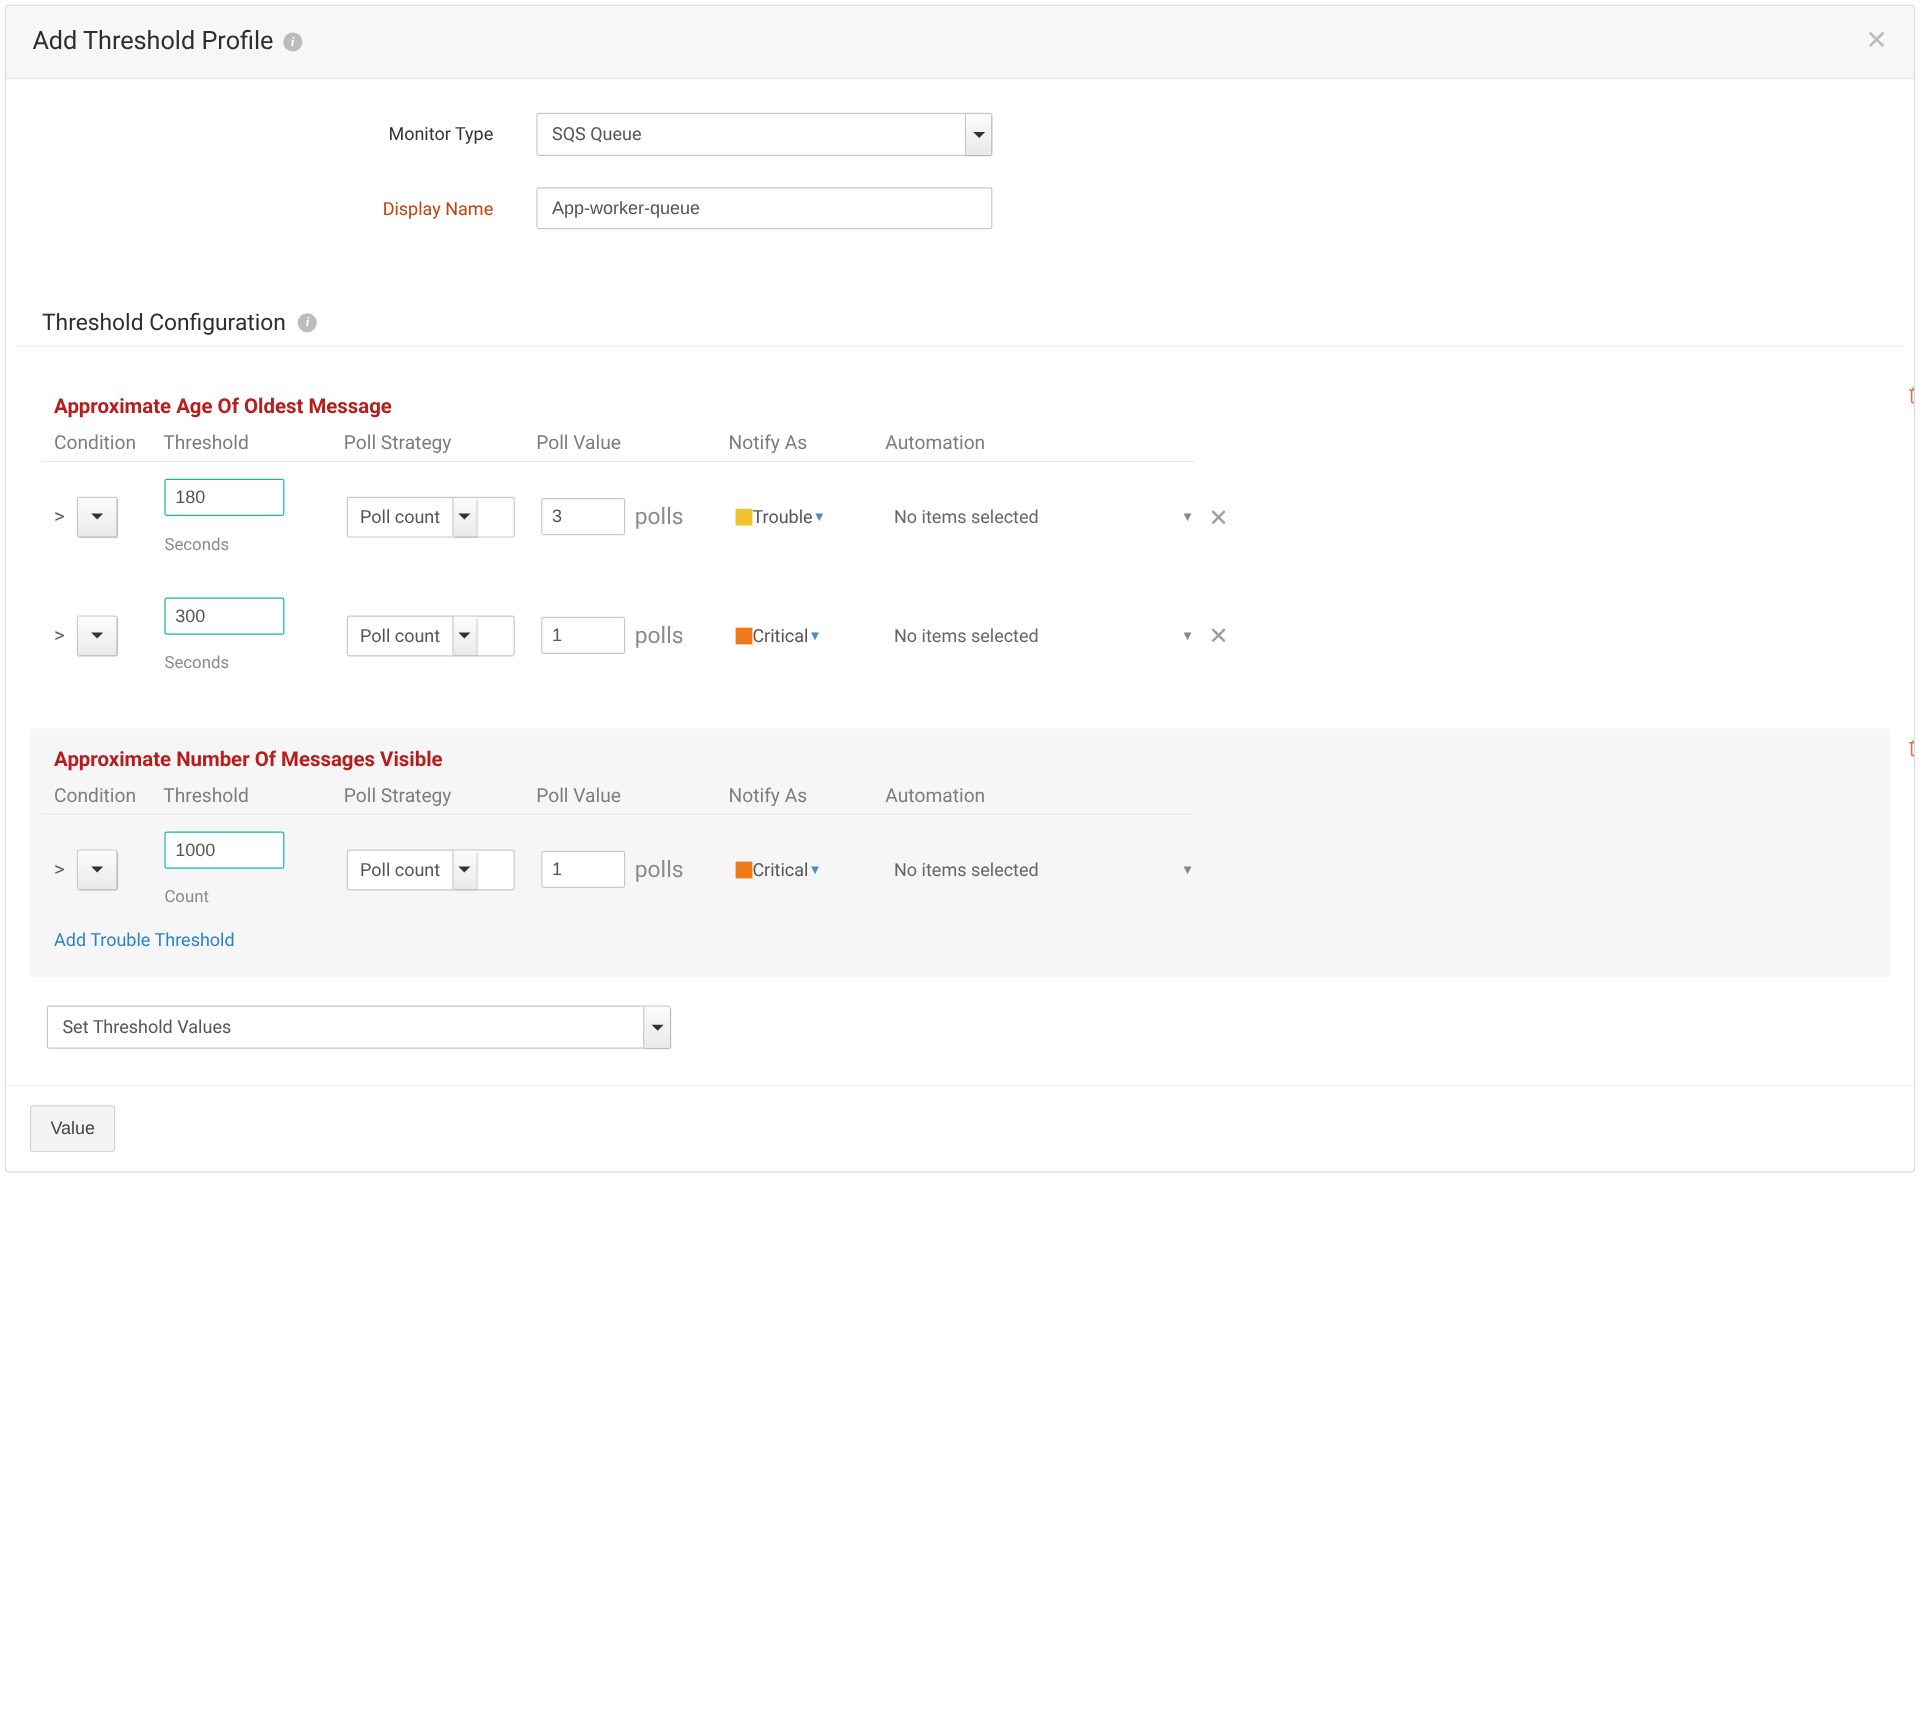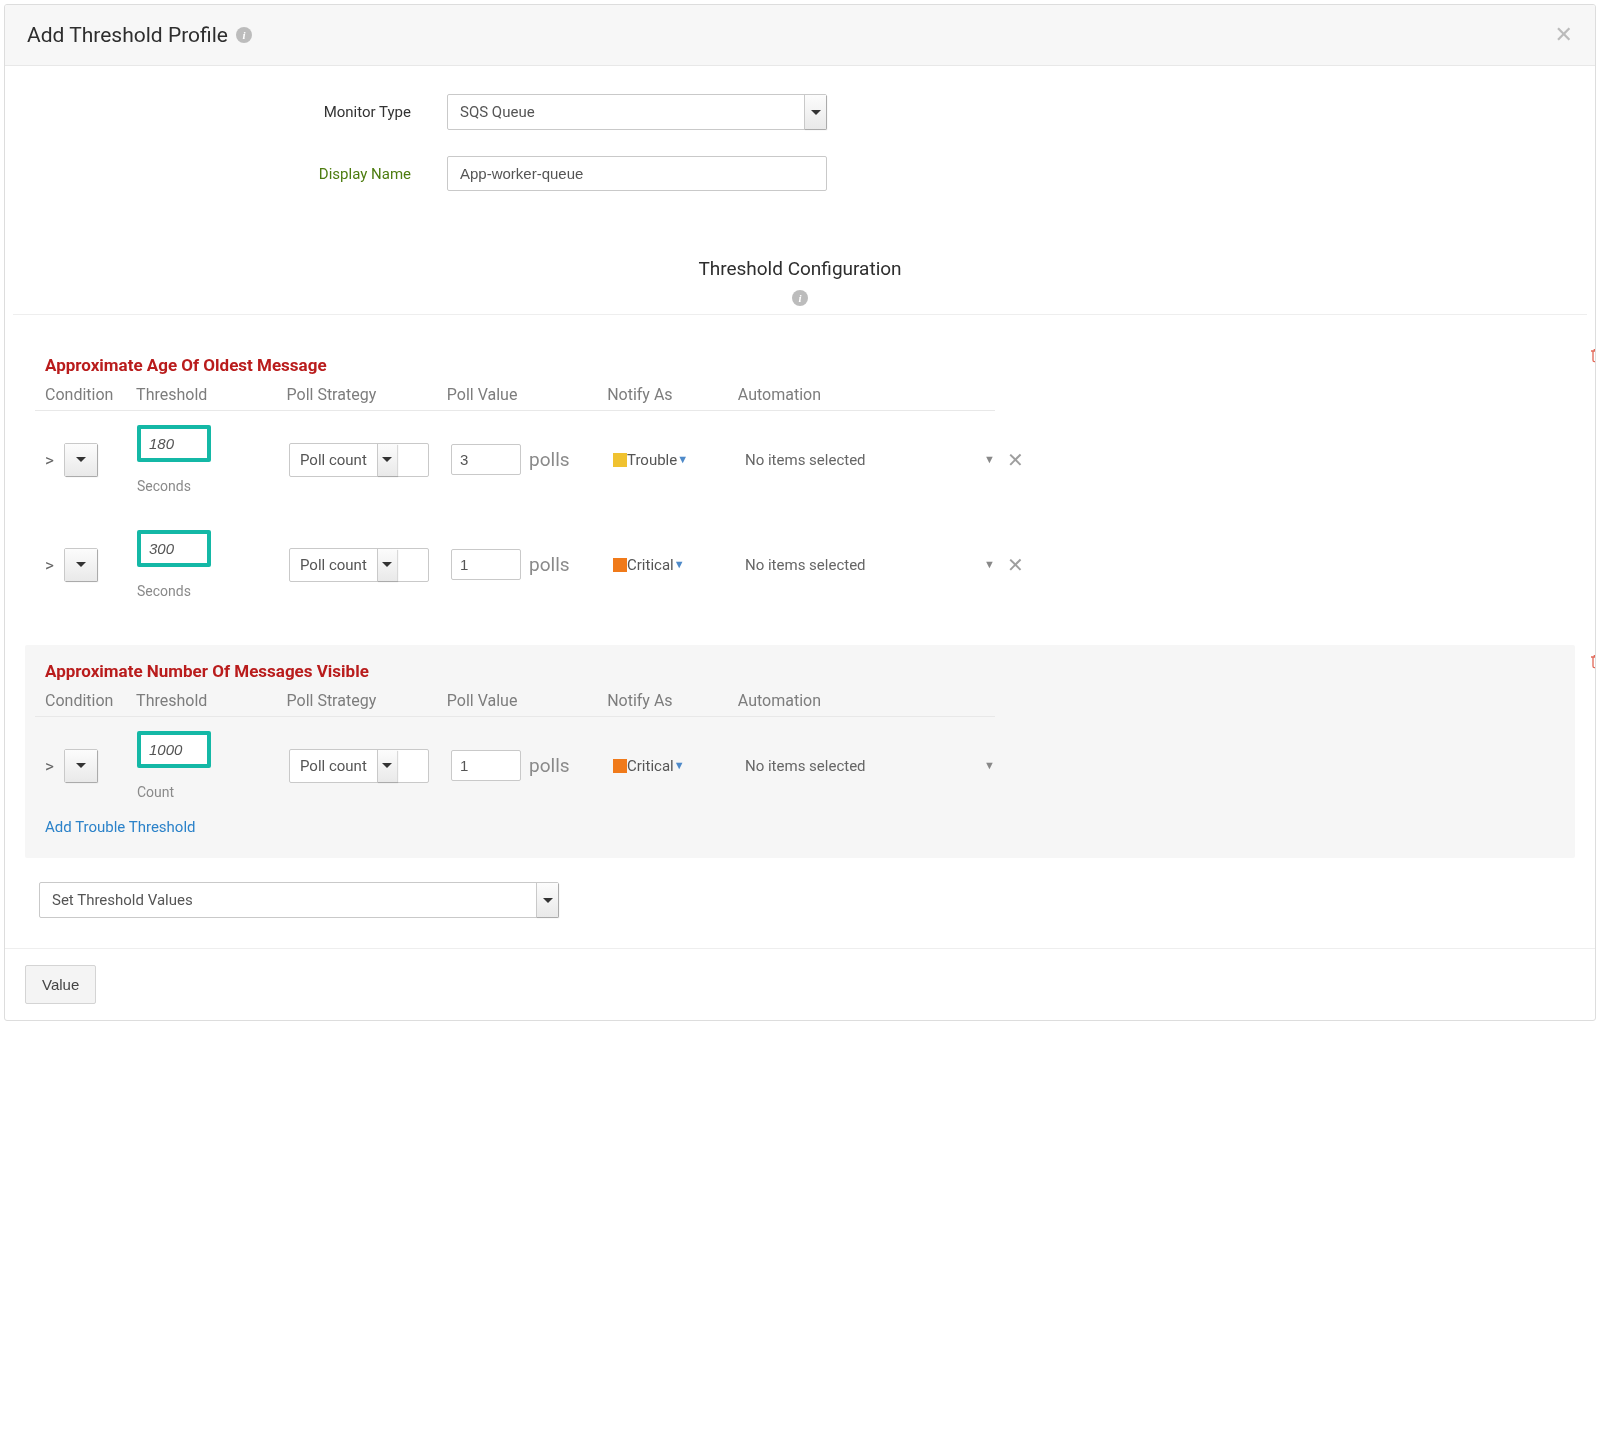--- a/index.html
+++ b/index.html
@@ -63,21 +63,21 @@
     margin-bottom: 26px;
   }
   .form-row label {
     width: 420px;
     text-align: right;
     padding-right: 36px;
     font-size: 15px;
     color: #333;
   }
   .form-row label.required {
-    color: #4d7c0f;
+    color: #c2410c;
   }
   .faux-select {
     border: 1px solid #c9c9c9;
     background: #fff;
     padding: 8px 40px 8px 12px;
     font-size: 15px;
     color: #555;
     border-radius: 2px;
     display: inline-block;
     min-width: 380px;
@@ -108,21 +108,21 @@
     border-radius: 2px;
     min-width: 380px;
   }
   .sect-title {
     font-size: 19px;
     font-weight: 400;
     color: #2e2e2e;
     padding: 0 22px 8px;
     border-bottom: 1px solid #eee;
     margin: 0 8px;
-    display: flex; align-items: center; gap: 10px; flex-direction: column;
+    display: flex; align-items: center; gap: 10px;
   }
   .metric-block {
     margin: 24px 20px;
     padding: 12px 10px 22px;
     position: relative;
     border-radius: 2px;
   }
   .metric-block.alt {
     background: #f6f6f6;
   }
@@ -181,27 +181,26 @@
     content: "";
     border: 5px solid transparent;
     border-top-color: #333;
     margin-top: 5px;
   }
   .cond-cell { width: 80px; display:flex; align-items:center; gap:6px; }
   .cond-sym { font-size: 17px; color:#666; padding-right:4px; }
   .thr-cell { width: 140px; }
   .thr-input-wrap { display:flex; flex-direction:column; }
   .thr-input-wrap input {
-    width: 74px;
-    border: 4px solid #14b8a6;
+    width: 100px;
+    border: 1px solid #14b8a6;
     padding: 6px 8px;
     font-size: 15px;
     border-radius: 2px;
     color:#555;
-    font-style:italic;
   }
   .thr-unit { color:#8a8a8a; font-size:14px; margin-top:16px; }
   .strat-cell { width: 150px; display:flex;align-items:flex-end; }
   .pval-cell { width: 150px; display:flex; align-items:center; gap:8px; }
   .pval-cell input {
     width: 70px;
     border: 1px solid #c9c9c9;
     padding: 6px 8px;
     font-size: 15px;
     border-radius: 2px;

